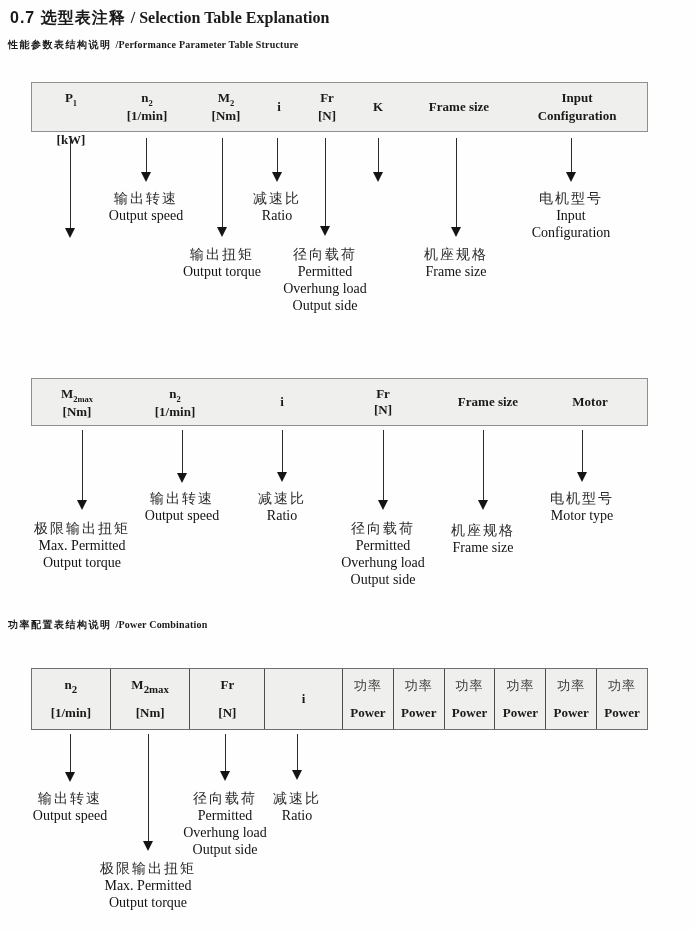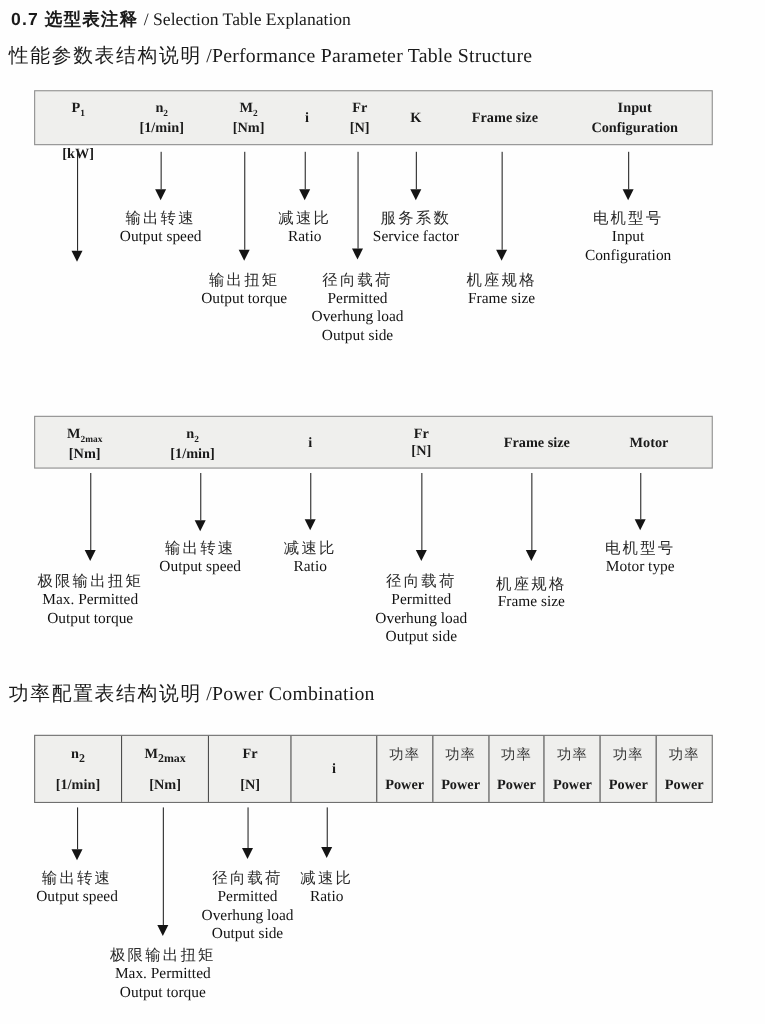--- a/index.html
+++ b/index.html
@@ -1,21 +1,21 @@
 <!DOCTYPE html>
 <html><head>
 <meta charset="utf-8">
 <style>
   html,body{margin:0;padding:0;background:#fff;}
   .page{position:relative;width:695px;height:931px;background:#fefefe;overflow:hidden;
         font-family:"Liberation Serif",serif;color:#1a1a1a;}
   .title{position:absolute;left:10px;top:8px;font-size:16px;white-space:nowrap;}
   .title .zh{font-weight:bold;font-family:"Liberation Sans",sans-serif;letter-spacing:1px;}
-  .title .en{font-family:"Liberation Serif",serif;font-weight:normal;margin-left:5px;}
-  .sec-heading{position:absolute;left:8px;font-size:18px;font-weight:normal;white-space:nowrap;}
+  .title .en{font-family:"Liberation Serif",serif;font-weight:bold;margin-left:5px;}
+  .sec-heading{position:absolute;left:8px;font-size:10px;font-weight:bold;white-space:nowrap;}
   .sec-heading .zh{font-family:"Liberation Sans",sans-serif;letter-spacing:1.5px;}
   .sec-heading .en{font-family:"Liberation Serif",serif;margin-left:4px;letter-spacing:0.2px;}
   .hdr-table{position:absolute;left:31px;width:617px;background:#efefed;
              border:1px solid #8f8f8f;box-sizing:border-box;}
   .hcell{position:absolute;top:0;height:100%;transform:translateX(-50%);
          display:flex;flex-direction:column;justify-content:space-between;
          align-items:center;text-align:center;padding:7px 0;box-sizing:border-box;
          font-weight:bold;font-size:13px;font-family:"Liberation Serif",serif;white-space:nowrap;}
   .hcell.single{justify-content:center;}
   .hcell sub{font-size:8.5px;vertical-align:sub;}
@@ -127,24 +127,20 @@
   <div class="ann" style="left:277px;top:190px;">
     <div class="zh">减速比</div>
     <div class="en">Ratio</div>
   </div>
   <div class="ann" style="left:325px;top:246px;">
     <div class="zh">径向载荷</div>
     <div class="en">Permitted</div>
     <div class="en">Overhung load</div>
     <div class="en">Output side</div>
   </div>
-  <div class="ann" style="left:378px;top:190px;">
-    <div class="zh">服务系数</div>
-    <div class="en">Service factor</div>
-  </div>
   <div class="ann" style="left:456px;top:246px;">
     <div class="zh">机座规格</div>
     <div class="en">Frame size</div>
   </div>
   <div class="ann" style="left:571px;top:190px;">
     <div class="zh">电机型号</div>
     <div class="en">Input</div>
     <div class="en">Configuration</div>
   </div>
 

